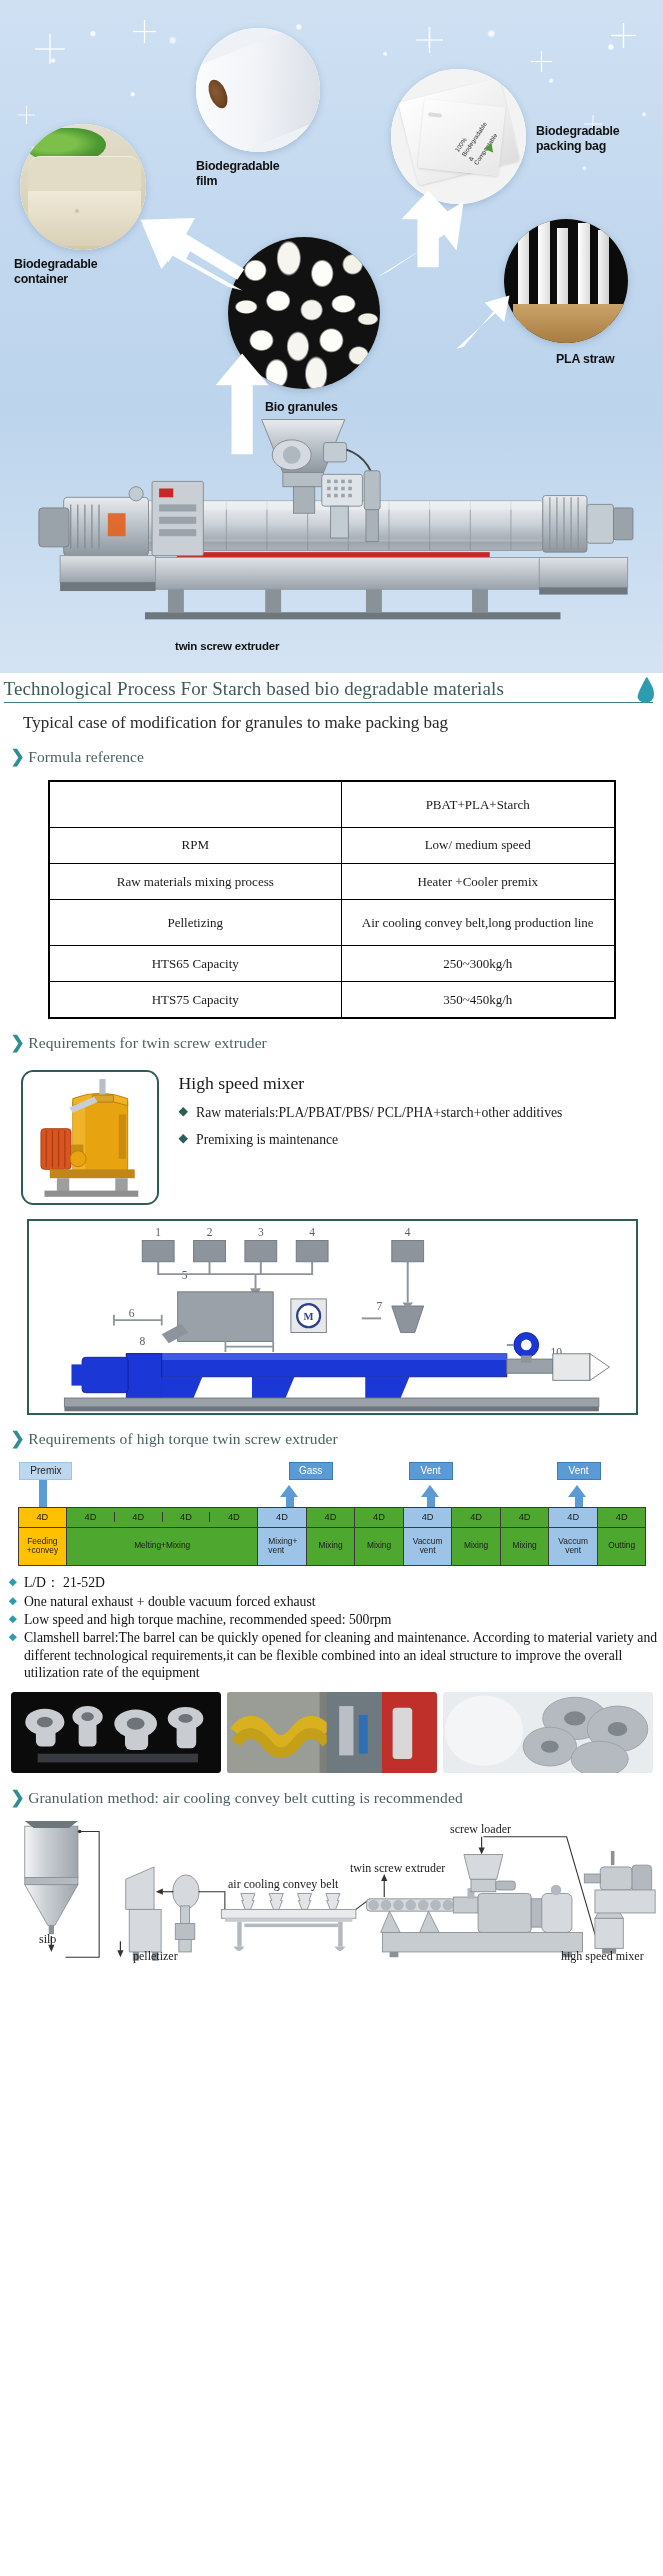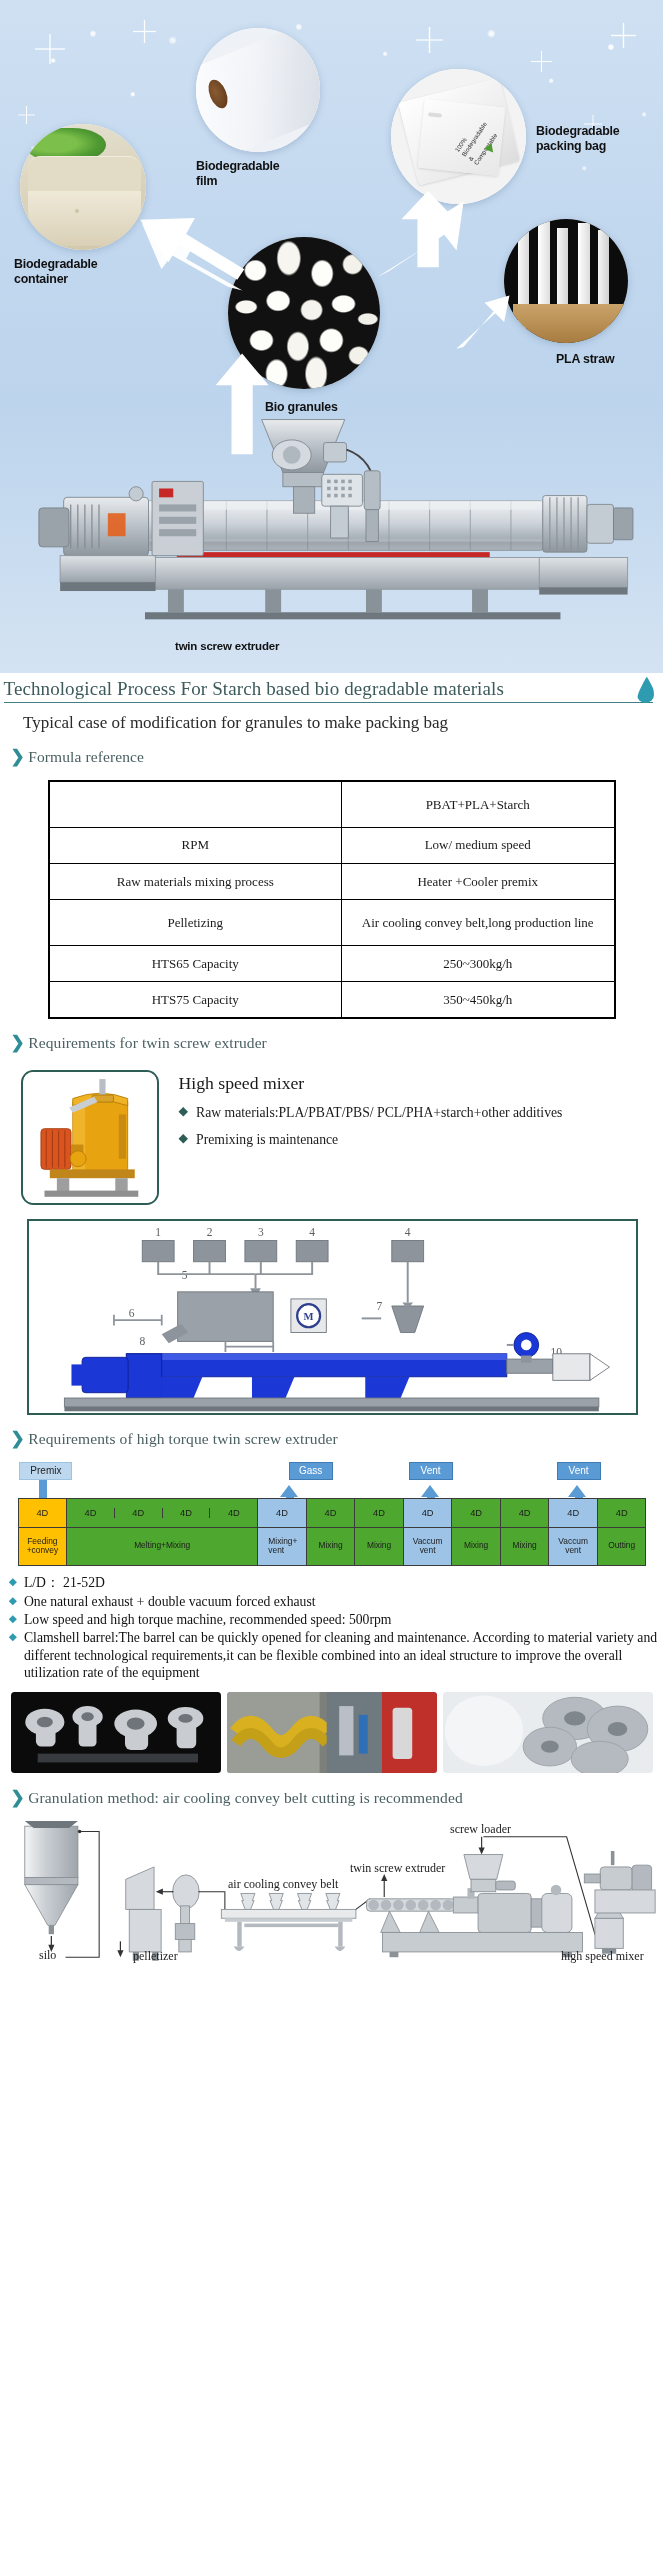--- a/index.html
+++ b/index.html
@@ -141,21 +141,21 @@
     padding:2.7px 6.2px; border:0.9px solid #3f7cb4; top:0;
   }
   .tagbox.light { background:#bdd7ee; color:#222; border-color:#9ec4e4; }
   .vstem { position:absolute; width:8px; background:#5b9bd5; }
   .vhead { position:absolute; width:0; height:0; }
 
   .segrow { position:absolute; left:7px; right:7px; bottom:0; display:flex; border:0.9px solid #3b3b3b; }
   .seg { flex:1 1 0; border-right:0.9px solid #3b3b3b; }
   .seg:last-child { border-right:none; }
   .seg .d {
-    height:29px; display:flex; align-items:center; justify-content:center;
+    height:20px; display:flex; align-items:center; justify-content:center;
     font-family:"Liberation Sans", sans-serif; font-size:9.3px; color:#1c1c1c;
     border-bottom:0.9px solid #3b3b3b;
   }
   .seg .n {
     height:37px; display:flex; align-items:center; justify-content:center;
     font-family:"Liberation Sans", sans-serif; font-size:8.4px; color:#1c1c1c;
     text-align:center; line-height:1.12; padding:0 0.9px;
   }
   .c-orange { background:#ffc000; }
   .c-green  { background:#4ea72e; }
@@ -787,20 +787,20 @@
     <rect x="672" y="120" width="32" height="34" fill="#d6dade" stroke="#8a9197"></rect>
     <path d="M672 120 h32 l-6 -10 h-20 Z" fill="#c7ccd1" stroke="#8a9197"></path>
     <rect x="680" y="154" width="16" height="6" fill="#8a9197"></rect>
     <rect x="678" y="62" width="36" height="26" rx="4" fill="#c7ccd1" stroke="#8a9197"></rect>
     <rect x="714" y="60" width="22" height="30" rx="4" fill="#b3b9bf" stroke="#8a9197"></rect>
     <rect x="660" y="70" width="18" height="10" fill="#b3b9bf" stroke="#8a9197"></rect>
     <rect x="690" y="44" width="4" height="16" fill="#8a9197"></rect>
     <rect x="672" y="88" width="68" height="26" fill="#d6dade" stroke="#8a9197"></rect>
   </svg>
 
-  <div class="flabel" style="left:39px;  top:136px;">silo</div>
+  <div class="flabel" style="left:39px;  top:120px;">silo</div>
   <div class="flabel" style="left:133px; top:137px;">pelletizer</div>
   <div class="flabel" style="left:228px; top:65px;">air cooling convey belt</div>
   <div class="flabel" style="left:350px; top:49px;">twin screw extruder</div>
   <div class="flabel" style="left:450px; top:9.7px;">screw loader</div>
   <div class="flabel" style="left:561px; top:137px;">high speed mixer</div>
 </div>
 
 
 </body></html>

